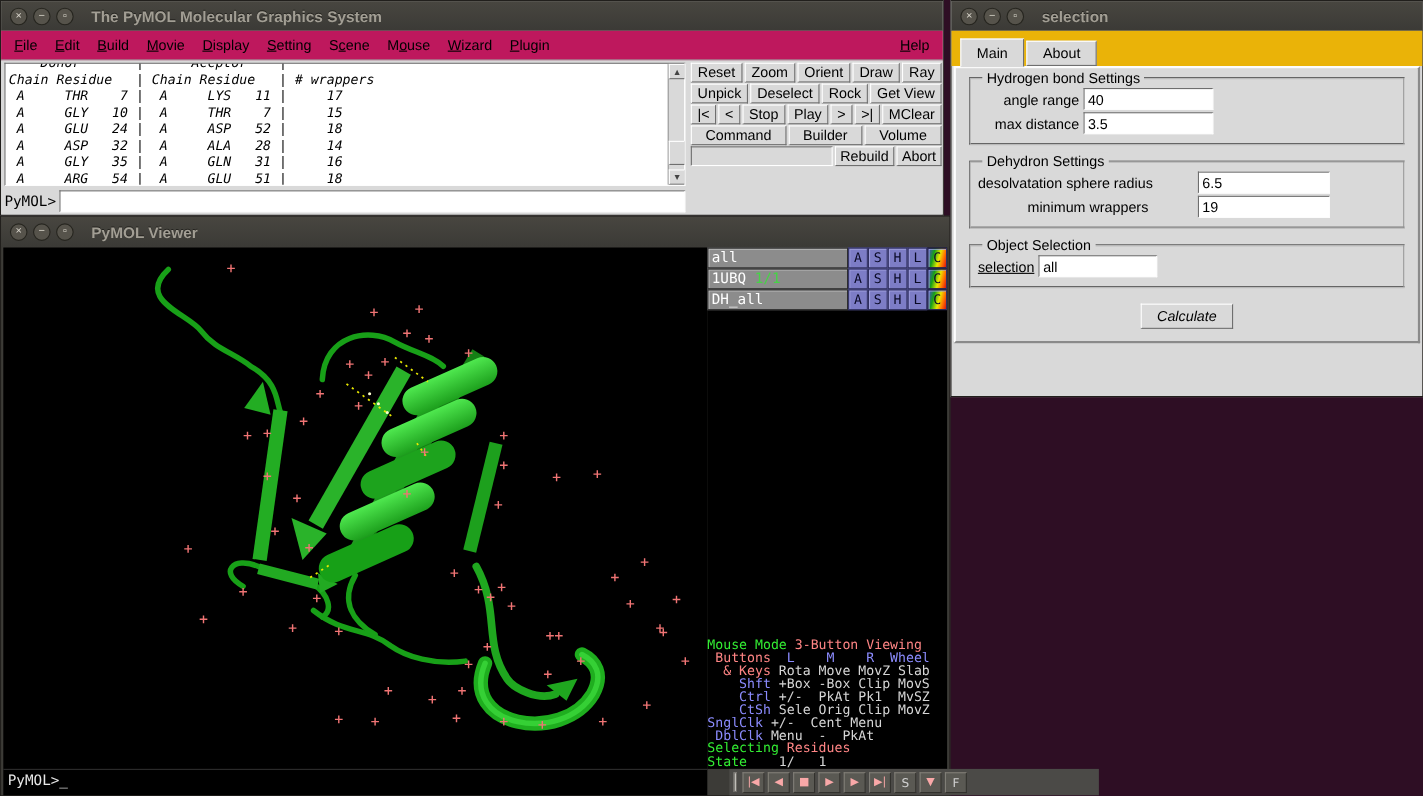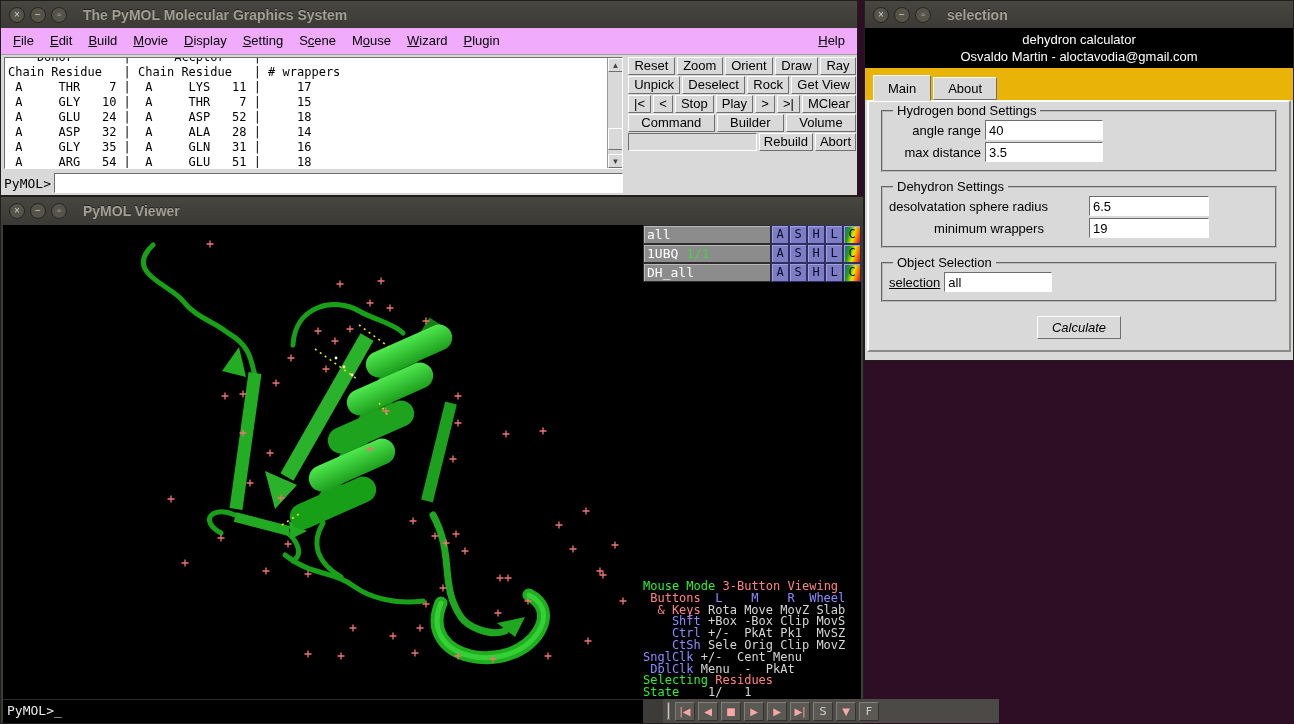--- a/index.html
+++ b/index.html
@@ -10,28 +10,28 @@
   .titlebar{height:27px;background:linear-gradient(#484640,#3b3a36);display:flex;align-items:center;
     padding-left:8px;gap:6px;}
   .titlebar .wbtns{display:flex;gap:5px;align-items:center;}
   .wbtn{width:16px;height:16px;border-radius:50%;background:#56534b;border:1px solid #26251f;
     color:#d8d4ca;font-size:10px;line-height:14px;text-align:center;cursor:default;}
   .title-text{color:#a29e94;font-weight:bold;font-size:14px;margin-left:10px;
     text-shadow:0 -1px 0 #24231f;white-space:nowrap;}
 
   
   #win-main{left:0;top:0;width:858px;height:196px;background:#d9d9d9;}
-  #menubar{height:27px;background:#f0abfc;border-bottom:1px solid #9e9e9e;display:flex;
+  #menubar{height:27px;background:#be185d;border-bottom:1px solid #9e9e9e;display:flex;
     align-items:flex-end;font-size:13px;color:#000;padding:0 4px;}
   .menu-item{padding:0 8px;line-height:26px;cursor:default;}
   #menu-help{margin-left:auto;}
   #main-content{position:relative;height:140px;background:#d9d9d9;}
   #output-area{position:absolute;left:3px;top:2px;width:619px;height:112px;background:#fff;
     border-top:1px solid #6e6e6e;border-left:1px solid #6e6e6e;border-right:1px solid #fdfdfd;
-    border-bottom:1px solid #fdfdfd;overflow:hidden;}
+    border-bottom:1px solid #fdfdfd;overflow:hidden;font-style:italic;}
   #output-area pre{font-family:"DejaVu Sans Mono",monospace;font-size:12px;line-height:15px;
     color:#000;padding-left:3px;}
   .clip-line{height:7px;overflow:hidden;}
   .clip-line pre{margin-top:-8px;}
   #output-scroll{position:absolute;right:0;top:0;bottom:0;width:15px;background:#d9d9d9;
     border-left:1px solid #9a9a9a;}
   .sb-arrow{width:15px;height:14px;font-size:8px;text-align:center;line-height:14px;color:#444;
     background:#d9d9d9;border:1px solid;border-color:#fff #6f6f6f #6f6f6f #fff;}
   .sb-arrow.down{position:absolute;bottom:0;}
   #output-thumb{position:absolute;left:0;top:64%;width:15px;height:22px;background:#d9d9d9;
@@ -361,24 +361,20 @@
 
 <div class="window" id="win-dehydron">
   <div class="titlebar">
     <span class="wbtns">
       <span class="wbtn">×</span>
       <span class="wbtn">−</span>
       <span class="wbtn">▫</span>
     </span>
     <span class="title-text">selection</span>
   </div>
-  <div id="dh-banner">
-    <div>dehydron calculator</div>
-    <div>Osvaldo Martin - aloctavodia@gmail.com</div>
-  </div>
   <div id="dh-tabbar">
     <span class="tab active">Main</span>
     <span class="tab inactive">About</span>
   </div>
   <div id="dh-frame">
     <div class="groupbox" id="g1">
       <span class="gtitle">Hydrogen bond Settings</span>
       <div class="fieldrow">
         <span class="flabel">angle range</span>
         <input class="finput" value="40" style="">

